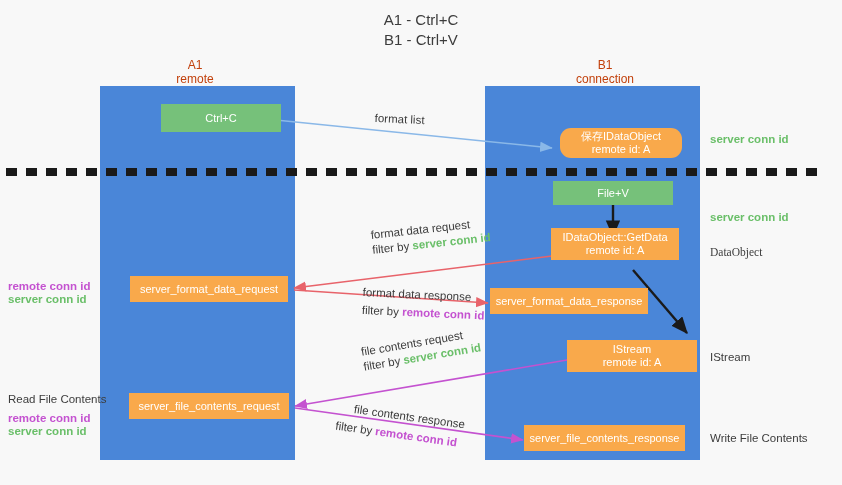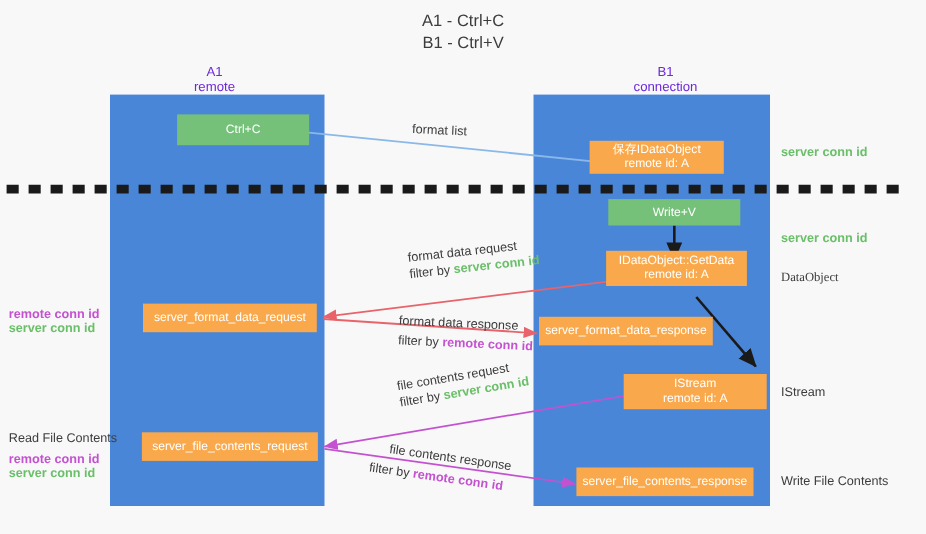--- a/index.html
+++ b/index.html
@@ -19,21 +19,21 @@
   .lane {
     position: absolute;
     background: #4a86d8;
   }
   .lane-a { left: 100px; top: 86px; width: 195px; height: 374px; }
   .lane-b { left: 485px; top: 86px; width: 215px; height: 374px; }
 
   .lane-head {
     position: absolute;
     text-align: center;
-    color: #6d28d9;
+    color: #c2410c;
     font-size: 12px;
     line-height: 14px;
   }
   .lane-head .l1 { display: block; }
   .lane-head .l2 { display: block; }
   .head-a { left: 130px; top: 58px; width: 130px; }
   .head-b { left: 540px; top: 58px; width: 130px; }
 
   .title {
     position: absolute;
@@ -143,27 +143,27 @@
 
     <line x1="295" y1="408" x2="523" y2="440" stroke="#c452d0" stroke-width="1.6" marker-end="url(#ah-purple)"></line>
 
     <line x1="6" y1="172" x2="824" y2="172" stroke="#1a1a1a" stroke-width="8" stroke-dasharray="11 9" stroke-linecap="butt"></line>
   </svg>
 
   <div class="box green" style="left:135px; top:104px; width:120px; height:28px;margin-left:26px;">
     <span>Ctrl+C</span>
   </div>
 
-  <div class="box orange" style="left:536px; top:128px; width:122px; height:30px;">
+  <div class="box orange" style="left:560px; top:128px; width:122px; height:30px;border-radius:11px;">
     <span>保存IDataObject</span>
     <span class="line2">remote id: A</span>
   </div>
 
   <div class="box green" style="left:553px; top:181px; width:120px; height:24px;">
-    <span>Write+V</span>
+    <span>File+V</span>
   </div>
 
   <div class="box orange" style="left:551px; top:228px; width:128px; height:32px;">
     <span>IDataObject::GetData</span>
     <span class="line2">remote id: A</span>
   </div>
 
   <div class="box orange" style="left:130px; top:276px; width:158px; height:26px;">
     <span>server_format_data_request</span>
   </div>

